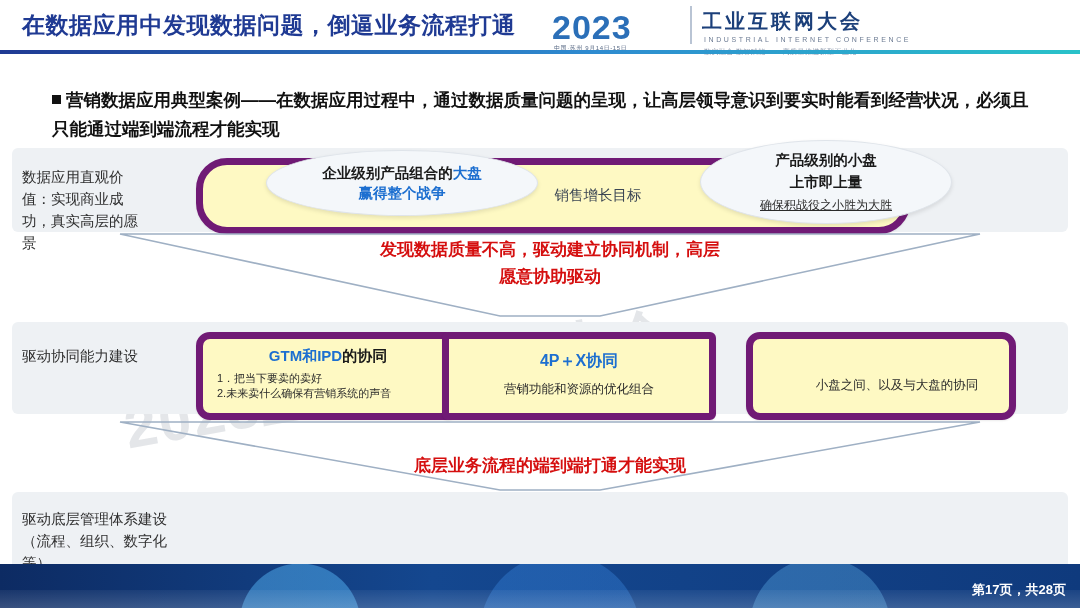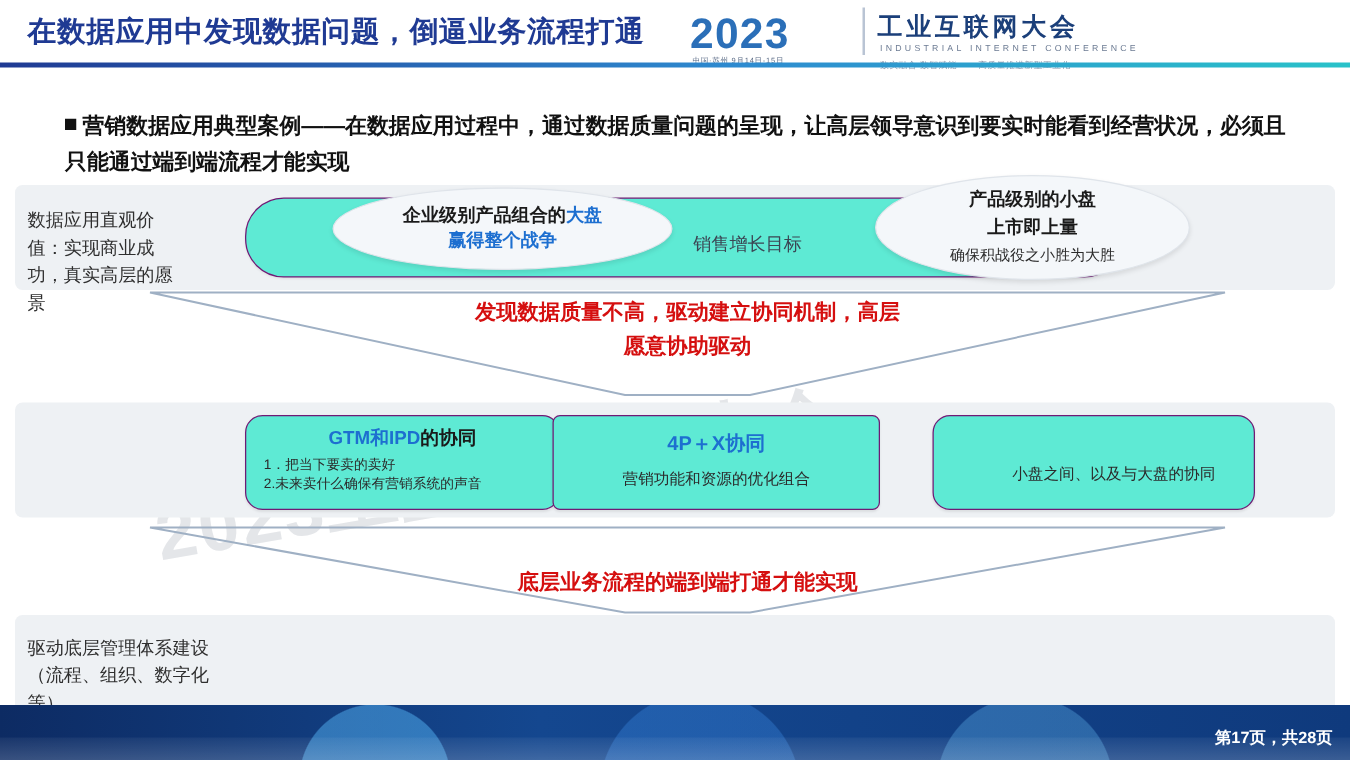--- a/index.html
+++ b/index.html
@@ -74,41 +74,41 @@
   
   .panel{
     position:absolute;background:#eef1f4;border-radius:6px;
   }
   .p1{left:12px;top:148px;width:1056px;height:84px;}
   .p2{left:12px;top:322px;width:1056px;height:92px;}
   .p3{left:12px;top:492px;width:1056px;height:96px;}
 
   
   .card{
-    position:absolute;background:#5eead4;border:1px solid #701a75;border-radius:34px;
+    position:absolute;background:#fef9c3;border:7px solid #701a75;border-radius:34px;
     box-shadow:0 1px 2px rgba(0,0,0,.08);
   }
 
   
   .r1-bigcard{left:196px;top:158px;width:700px;height:62px;border-radius:31px;}
   .r1-mid{
     position:absolute;left:498px;top:186px;width:200px;text-align:center;
     font-size:14.5px;color:#3b4654;
   }
   .oval{
     position:absolute;border-radius:50%/50%;background:#f4f7fa;
     border:1px solid #dfe4ea;box-shadow:0 2px 4px rgba(0,0,0,.10);
   }
   .o1{left:266px;top:150px;width:270px;height:64px;border-radius:50%;}
   .o2{left:700px;top:140px;width:250px;height:82px;border-radius:50%;}
   .o1 .t{position:absolute;left:0;top:12px;width:270px;text-align:center;font-size:14.5px;color:#1a1a1a;font-weight:bold;line-height:20px;}
   .blue{color:#1d6fd0;}
   .o2 .t{position:absolute;left:0;top:8px;width:250px;text-align:center;line-height:21px;}
   .o2 .t1{font-size:14.5px;font-weight:bold;color:#1a1a1a;}
-  .o2 .t3{font-size:12px;color:#2b2b2b;}
+  .o2 .t3{font-size:12px;color:#2b2b2b;text-decoration:underline;}
 
   
   .chev{position:absolute;}
   .redtext{
     position:absolute;text-align:center;color:#d50f0f;font-weight:bold;
     font-size:17px;line-height:27px;
   }
   .rt1{left:300px;top:236px;width:500px;}
   .rt2{left:300px;top:425px;width:500px;}
 
@@ -208,20 +208,21 @@
 
   <svg class="chev" style="left:120px;top:232px;" width="860" height="86" viewBox="0 0 860 86">
     <polygon points="0,2 860,2 480,84 380,84" fill="none" stroke="#9fb0c4" stroke-width="1.6"></polygon>
   </svg>
   <div class="redtext rt1">
     <span>发现数据质量不高，驱动建立协同机制，高层</span><br>
     <span>愿意协助驱动</span>
   </div>
 
   <div class="panel p2"></div>
+  <div class="rowlabel lbl2">驱动协同能力建设</div>
 
   <div class="card r2a">
     <div class="ttl">
       <span>GTM和IPD</span><span style="color:#1a1a1a">的协同</span>
     </div>
     <div class="body">
       <div>1．把当下要卖的卖好</div>
       <div>2.未来卖什么确保有营销系统的声音</div>
     </div>
   </div>

